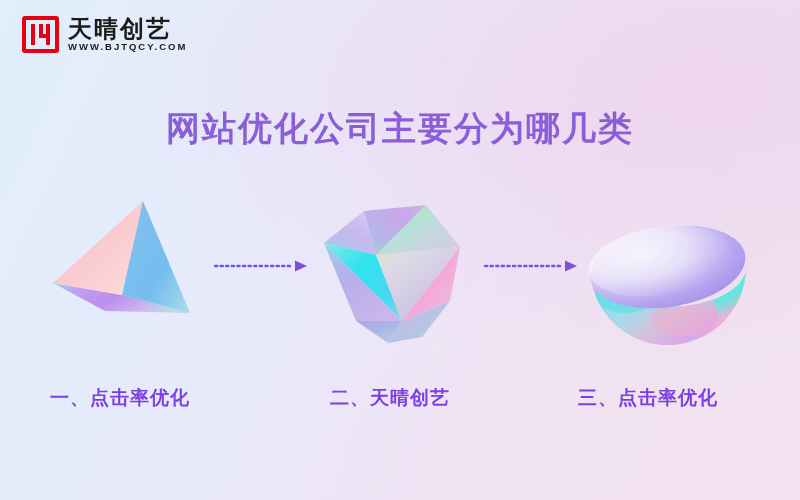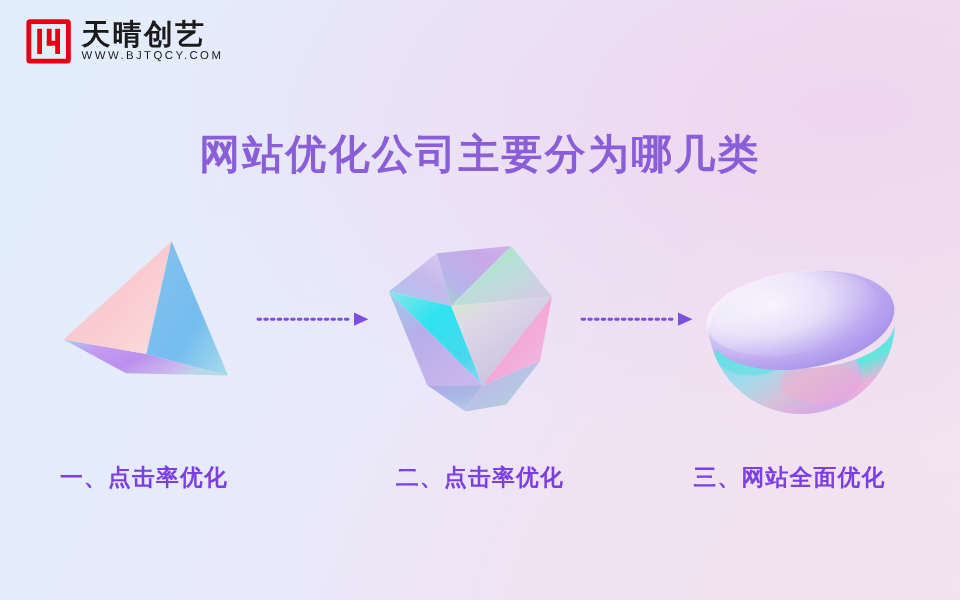--- a/index.html
+++ b/index.html
@@ -87,21 +87,21 @@
     font-family: "DejaVu Sans", "Liberation Sans", sans-serif;
     font-size: 24px;
     font-weight: bold;
     color: #1b1b1b;
     letter-spacing: 2px;
     line-height: 1.05;
   }
   .logo-url {
     font-family: "Liberation Sans", sans-serif;
     font-size: 9.5px;
-    font-weight: normal;
+    font-weight: bold;
     color: #1b1b1b;
     letter-spacing: 2.0px;
     margin-top: 0;
   }
 
   
   .title {
     position: absolute;
     top: 106px;
     left: 0;
@@ -349,17 +349,17 @@
 
         <ellipse cx="88" cy="72" rx="78" ry="40" fill="url(#bowlInner)" transform="rotate(-9 88 72)"></ellipse>
 
         <ellipse cx="80" cy="66" rx="72" ry="34" fill="url(#bowlHilite)" transform="rotate(-9 80 66)"></ellipse>
       </svg>
     </div>
   </div>
 
   <div class="captions">
     <div class="caption cap-1">一、点击率优化</div>
-    <div class="caption cap-2">二、点击率优化</div>
-    <div class="caption cap-3">三、网站全面优化</div>
+    <div class="caption cap-2">二、天晴创艺</div>
+    <div class="caption cap-3">三、点击率优化</div>
   </div>
 
 </div>
 
 </body></html>

